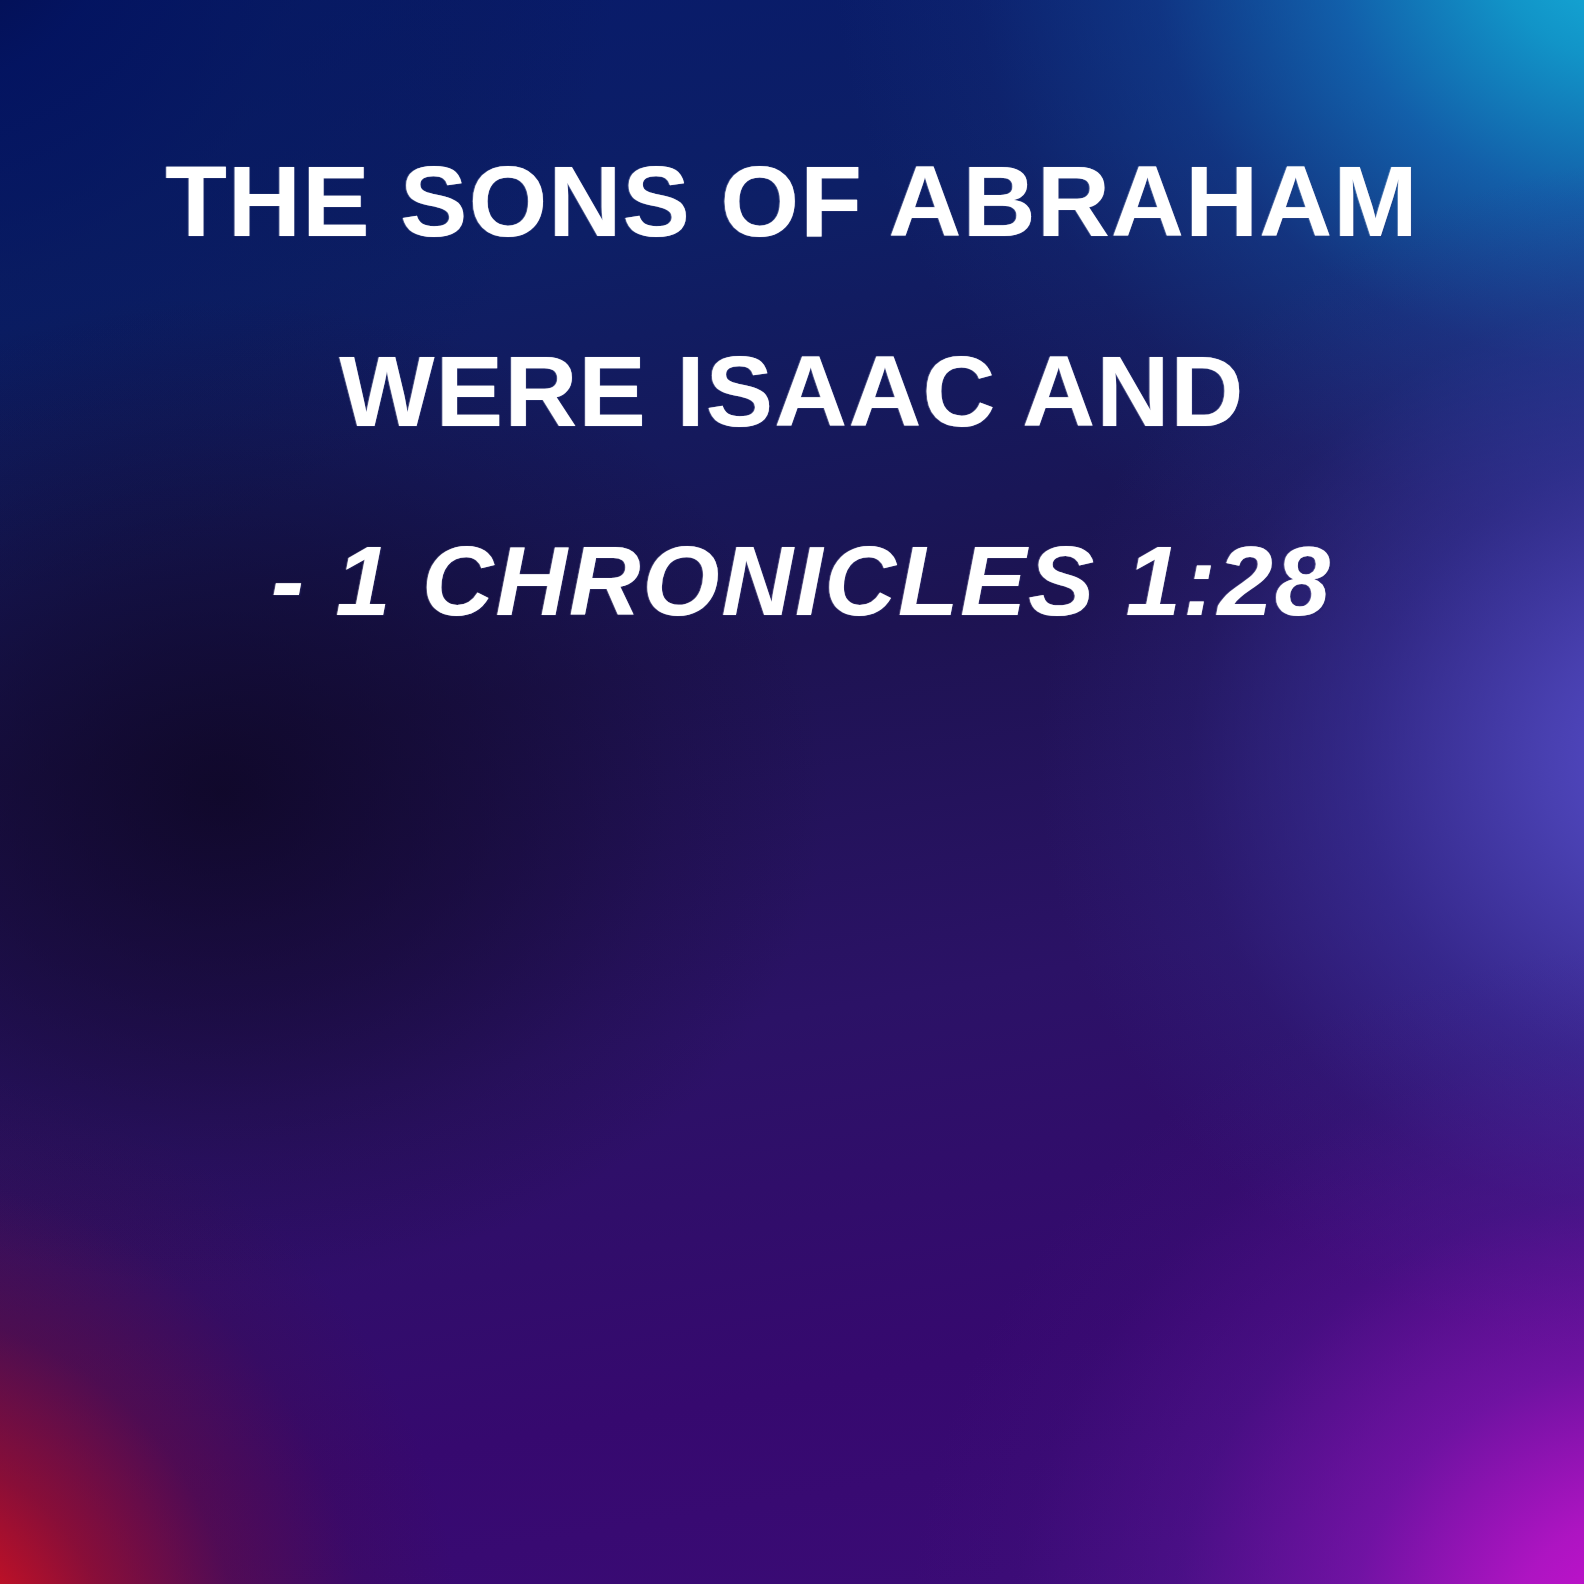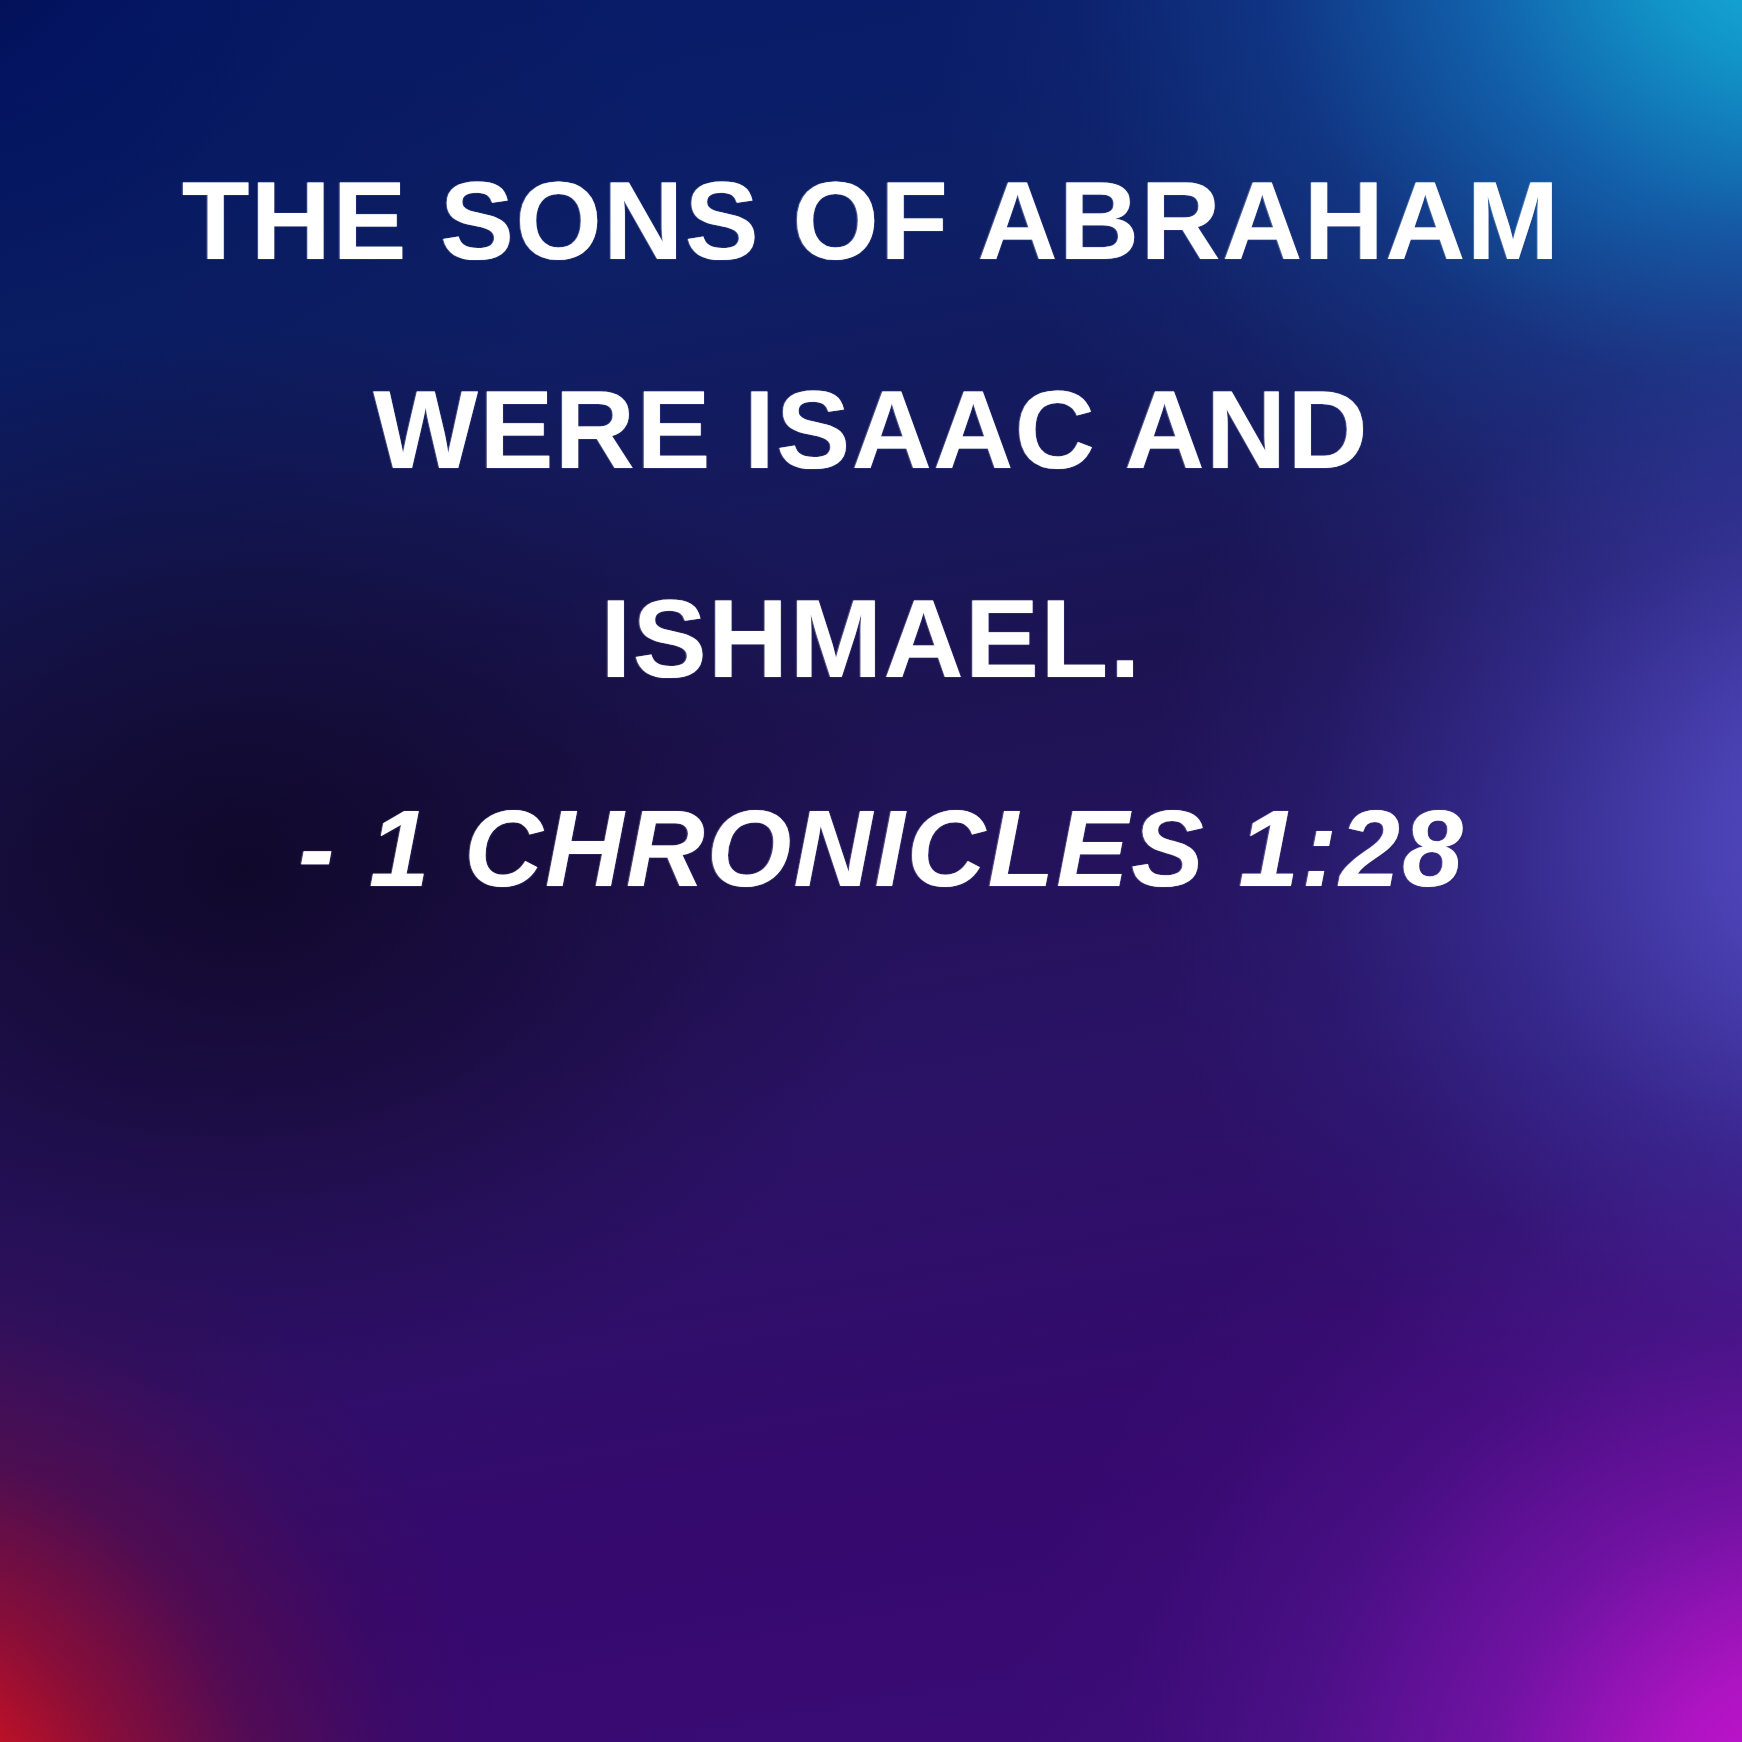--- a/index.html
+++ b/index.html
@@ -164,17 +164,16 @@
   <div class="bg-layer" id="bg-navy"></div>
   <div class="bg-layer" id="bg-cyan"></div>
   <div class="bg-layer" id="bg-blue"></div>
   <div class="bg-layer" id="bg-magenta"></div>
   <div class="bg-layer" id="bg-red"></div>
   <div class="bg-layer" id="bg-shade"></div>
 
   <div id="verse-text-block">
     <div class="verse-line body" id="verse-line-1">THE SONS OF ABRAHAM</div>
     <div class="verse-line body" id="verse-line-2">WERE ISAAC AND</div>
-    <div class="verse-line body" id="verse-line-3">ISHMAEL.</div>
     <div id="verse-attribution">- 1 CHRONICLES 1:28</div>
   </div>
 
 </div>
 
 </body></html>

